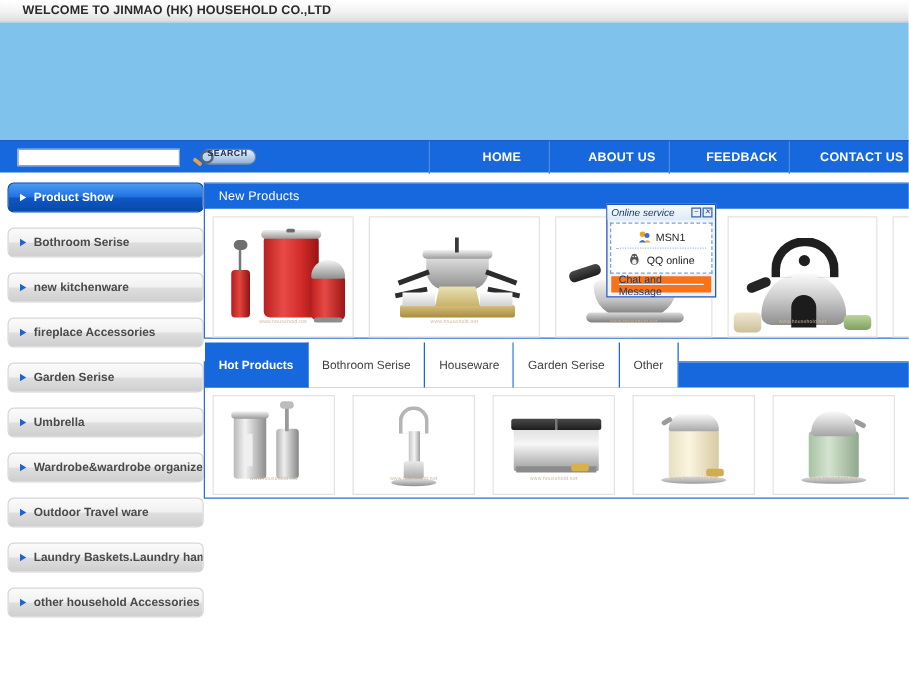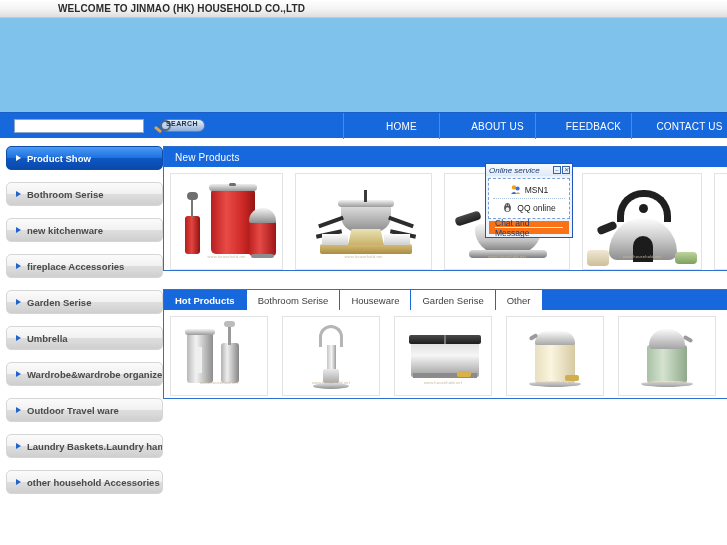--- a/index.html
+++ b/index.html
@@ -12,21 +12,21 @@
   }
 
   
   #topbar {
     height: 18px;
     width: 100%;
     background: linear-gradient(to bottom, #ffffff 0%, #f3f3f3 55%, #dedede 100%);
     border-bottom: 1px solid #c9c9c9;
     display: flex;
     align-items: center;
-    padding-left: 58px;
+    padding-left: 18px;
   }
   #topbar .welcome {
     font-size: 10px;
     font-weight: bold;
     color: #2b2b2b;
     letter-spacing: .1px;
     white-space: nowrap;
   }
 
   
@@ -102,21 +102,21 @@
     display: flex;
   }
   .navlink {
     width: 96px;
     height: 26px;
     display: flex;
     align-items: center;
     justify-content: center;
     color: #ffffff;
     font-size: 10px;
-    font-weight: normal;
+    font-weight: bold;
     border-left: 1px solid #4a8ae6;
     cursor: pointer;
     letter-spacing: .2px;
     padding-left: 20px;
   }
 
   
   #body {
     display: flex;
     width: 100%;
@@ -216,21 +216,21 @@
 
   
   #hot-panel { margin-top: 18px; }
   .tabbar {
     height: 20px;
     background: #1767dd;
     display: flex;
     align-items: flex-end;
   }
   .tab {
-    height: 20px;
+    height: 36px;
     padding: 0 11px;
     display: flex;
     align-items: center;
     font-size: 9.5px;
     cursor: pointer;
     background: #ffffff;
     color: #404040;
     border-right: 1px solid #1767dd;
   }
   .tab.active {

